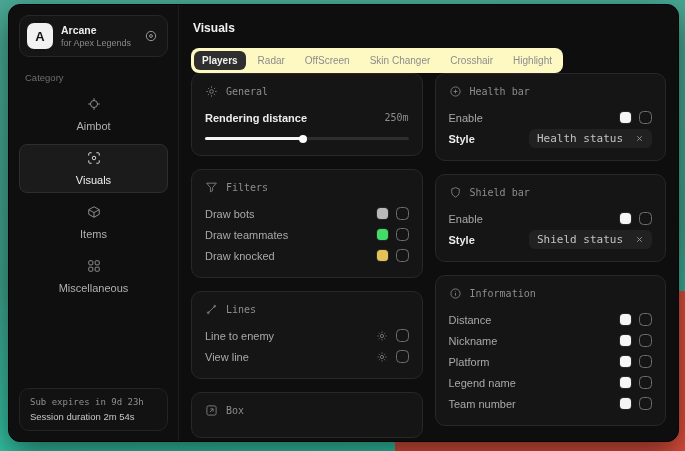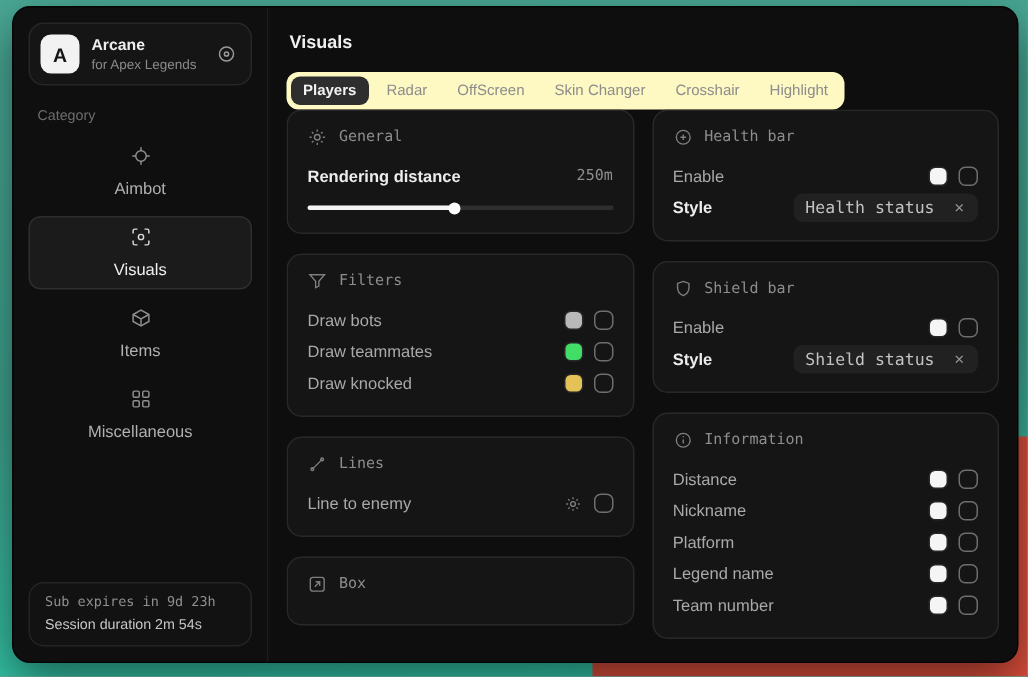--- a/index.html
+++ b/index.html
@@ -221,20 +221,32 @@
             <span class="controls">
               <span class="cfg-icon">
                 <svg width="12" height="12" viewBox="0 0 24 24" fill="none" stroke="currentColor" stroke-width="1.8">
                     <circle cx="12" cy="12" r="3.2"></circle>
                     <path d="M12 3v2.5M12 18.5V21M3 12h2.5M18.5 12H21M5.6 5.6l1.8 1.8M16.6 16.6l1.8 1.8M18.4 5.6l-1.8 1.8M7.4 16.6l-1.8 1.8"></path>
                   </svg>
               </span>
               <span class="checkbox"></span>
             </span>
           </div>
+          <div class="row">
+            <span class="row-label">View line</span>
+            <span class="controls">
+              <span class="cfg-icon">
+                <svg width="12" height="12" viewBox="0 0 24 24" fill="none" stroke="currentColor" stroke-width="1.8">
+                    <circle cx="12" cy="12" r="3.2"></circle>
+                    <path d="M12 3v2.5M12 18.5V21M3 12h2.5M18.5 12H21M5.6 5.6l1.8 1.8M16.6 16.6l1.8 1.8M18.4 5.6l-1.8 1.8M7.4 16.6l-1.8 1.8"></path>
+                  </svg>
+              </span>
+              <span class="checkbox"></span>
+            </span>
+          </div>
         </div>
 
         <div class="card">
           <div class="card-header">
             <span class="ic">
               <svg width="13" height="13" viewBox="0 0 24 24" fill="none" stroke="currentColor" stroke-width="1.7">
                   <rect x="3.5" y="3.5" width="17" height="17" rx="3"></rect>
                   <path d="M9 15l6-6M10 9h5v5"></path>
                 </svg>
             </span>

